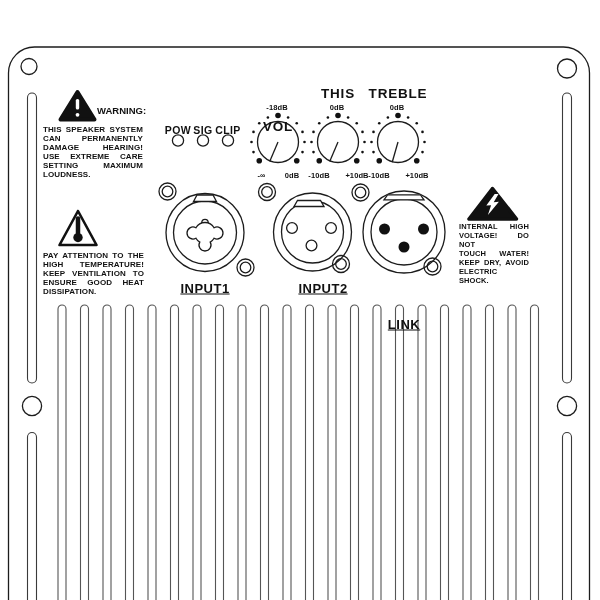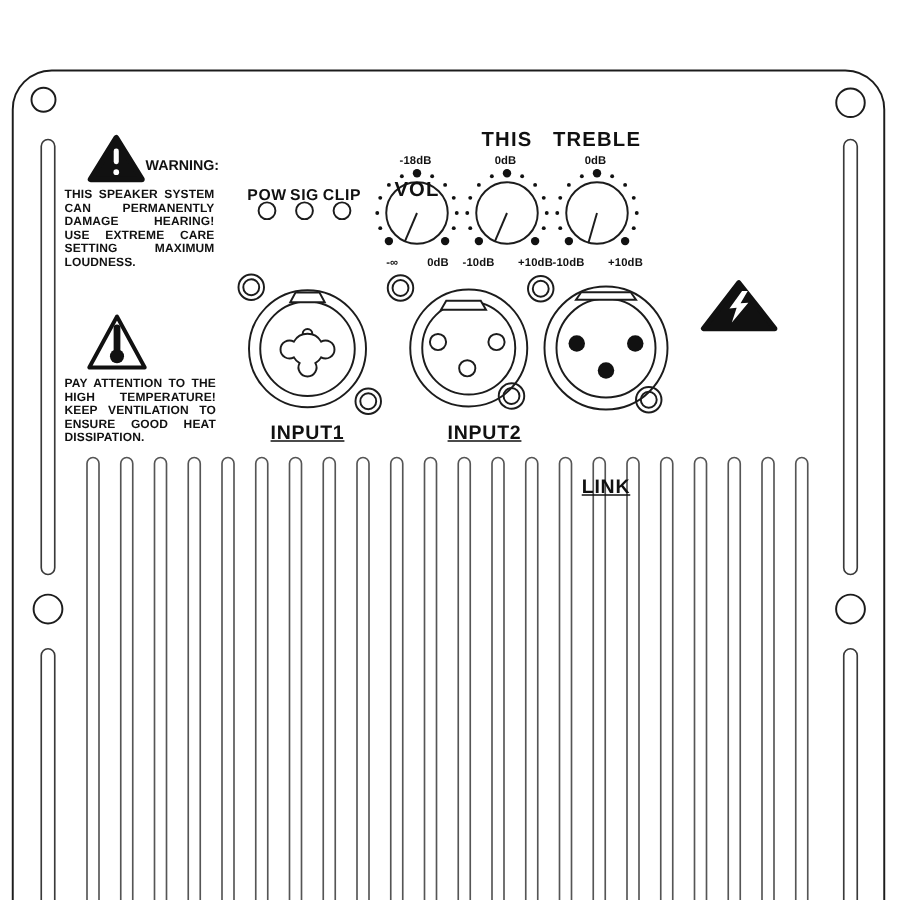--- a/index.html
+++ b/index.html
@@ -187,20 +187,27 @@
   
   <div id="warn-temp" class="abs warn-block" style="left:43px;top:251px;width:101px;">
     <div class="wline">PAY ATTENTION TO THE</div>
     <div class="wline">HIGH TEMPERATURE!</div>
     <div class="wline">KEEP VENTILATION TO</div>
     <div class="wline">ENSURE GOOD HEAT</div>
     <div class="wline last">DISSIPATION.</div>
   </div>
 
   
+  <div id="warn-volt" class="abs warn-block" style="left:459px;top:222px;">
+    <div class="wline">INTERNAL HIGH</div>
+    <div class="wline">VOLTAGE! DO NOT</div>
+    <div class="wline">TOUCH WATER!</div>
+    <div class="wline">KEEP DRY, AVOID</div>
+    <div class="wline last">ELECTRIC SHOCK.</div>
+  </div>
 
   
   <div class="abs ctr led-label" style="left:178px;top:129.5px;">POW</div>
   <div class="abs ctr led-label" style="left:203px;top:129.5px;">SIG</div>
   <div class="abs ctr led-label" style="left:228px;top:129.5px;">CLIP</div>
 
   
   <div class="abs ctr knob-label" style="left:278px;top:92.5px;margin-top:33px;">VOL</div>
   <div class="abs ctr knob-label" style="left:338px;top:92.5px;">THIS</div>
   <div class="abs ctr knob-label" style="left:398px;top:92.5px;">TREBLE</div>

